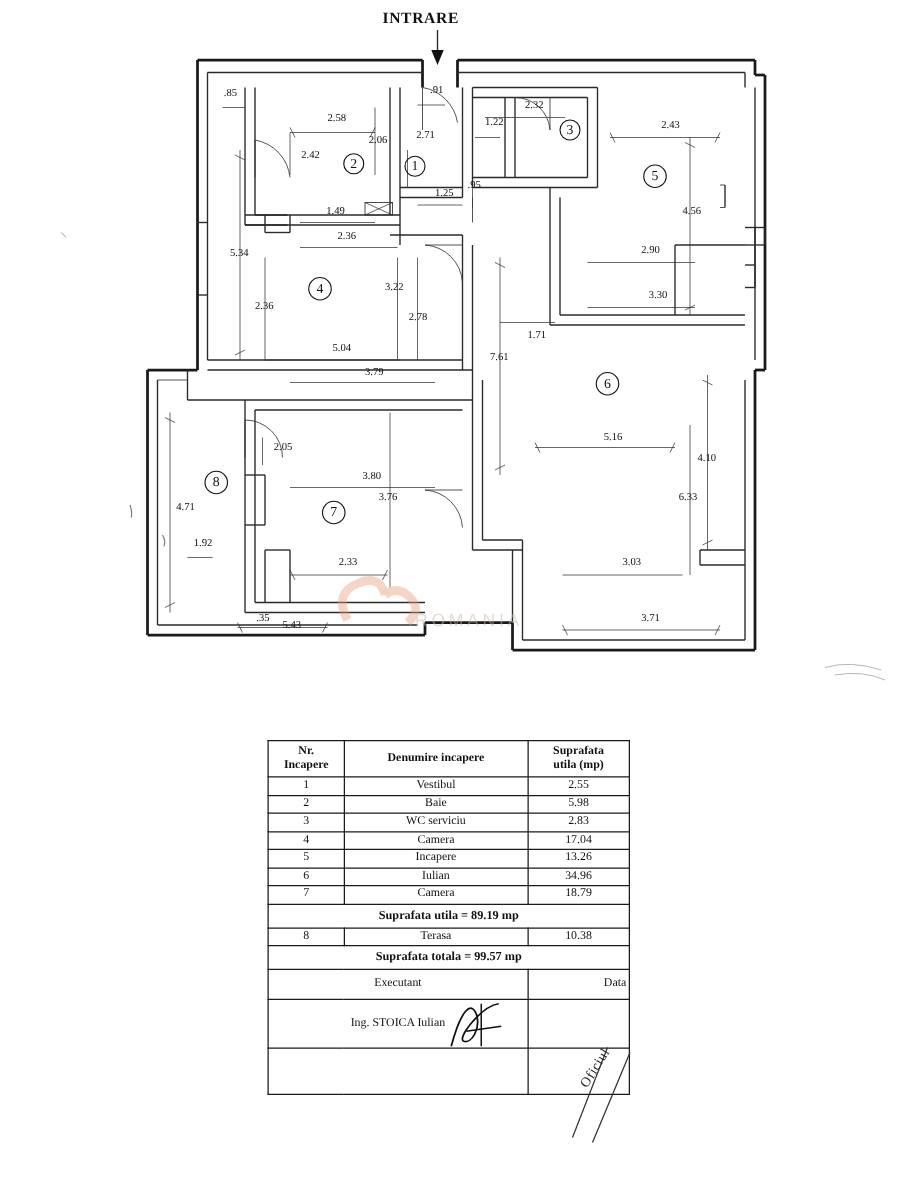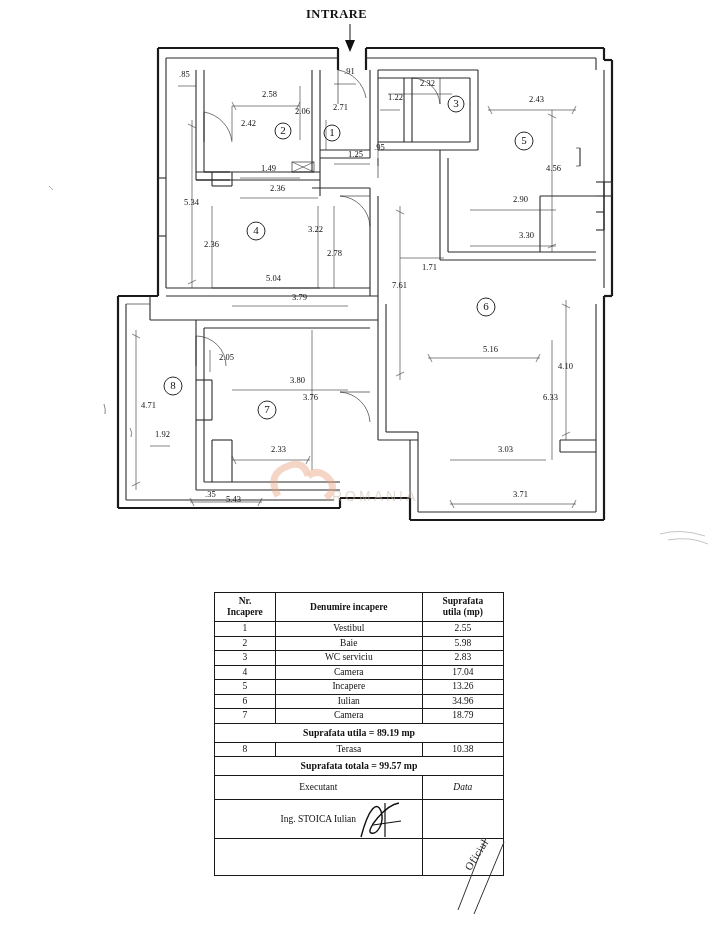--- a/index.html
+++ b/index.html
@@ -121,21 +121,21 @@
   .total-row td {
     font-weight: bold;
     font-size: 9.8px;
     height: 16px;
   }
   .sig-row td {
     height: 21px;
     text-align: left;
     padding-left: 7px;
   }
-  .sig-row td.ctr { text-align: center; font-style: italic; }
+  .sig-row td.ctr { text-align: right; }
   .sig-tall td { height: 36px; }
   .sig-name {
     text-align: left;
     padding-left: 7px;
   }
   .blank-row td { height: 34px; }
   .signature {
     position: absolute;
     left: 355px;
     top: 797px;

